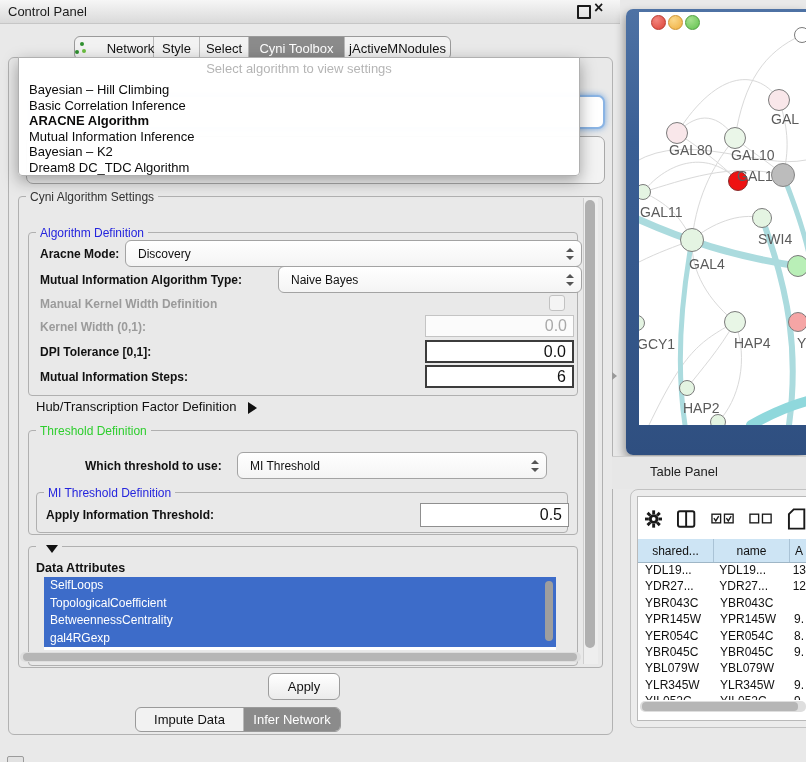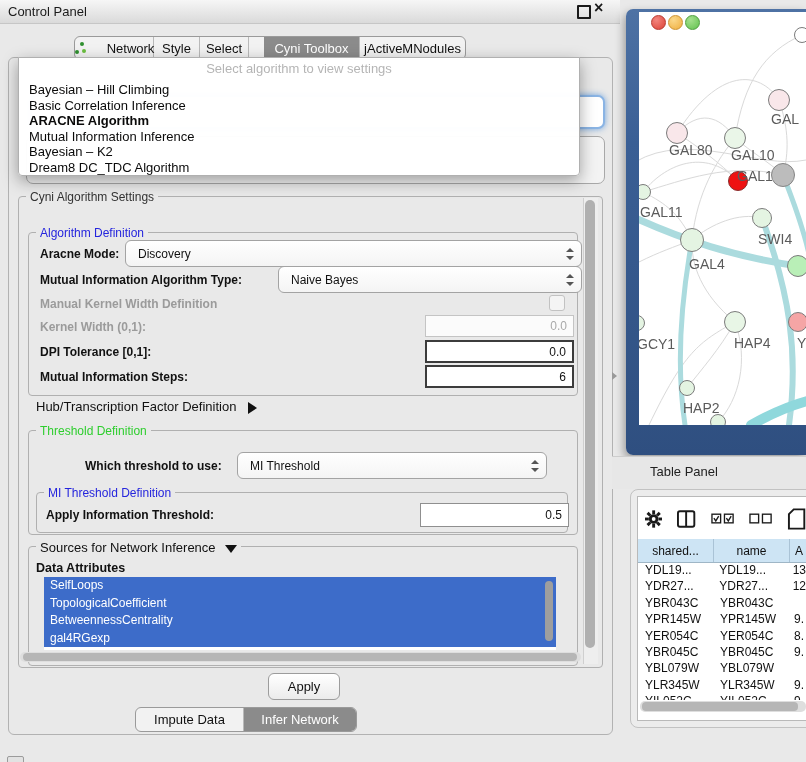--- a/index.html
+++ b/index.html
@@ -43,21 +43,21 @@
   .blue{color:#2525dd}.green{color:#2ece2e}
   .lbl{position:absolute;font-size:12px;font-weight:bold;white-space:nowrap}
   .lbl.dis{color:#9b9b9b}
   .combo{position:absolute;background:linear-gradient(#ffffff,#f4f4f4);border:1px solid #a3a3a3;
     border-radius:6px;font-size:12px;display:flex;align-items:center;padding-left:12px}
   .spinner{position:absolute;right:8px;top:50%;transform:translateY(-50%);width:8px;height:12px}
   .spinner::before{content:"";position:absolute;left:1px;top:0;border-left:4px solid transparent;
     border-right:4px solid transparent;border-bottom:4px solid #555}
   .spinner::after{content:"";position:absolute;left:1px;bottom:0;border-left:4px solid transparent;
     border-right:4px solid transparent;border-top:4px solid #555}
-  .field{position:absolute;background:#fff;font-size:12px;text-align:right;
+  .field{position:absolute;background:#fff;font-size:16px;text-align:right;
     padding-right:6px;display:flex;align-items:center;justify-content:flex-end}
   .field.strong{border:2px solid #3c3c3c}
   .field.light{border:1px solid #8f8f8f}
   .field.dis{border:1px solid #c4c4c4;color:#a9a9a9;background:#fbfbfb}
   .checkbox{position:absolute;width:14px;height:14px;border:1px solid #c2c2c2;
     border-radius:3px;background:#f4f4f4}
   .tri-right{display:inline-block;width:0;height:0;border-top:6px solid transparent;
     border-bottom:6px solid transparent;border-left:9px solid #111;vertical-align:middle}
   .tri-down{display:inline-block;width:0;height:0;border-left:6px solid transparent;
     border-right:6px solid transparent;border-top:8px solid #111;vertical-align:middle}
@@ -125,21 +125,21 @@
     <div class="tab" style="width: 78px; gap: 28px;">
       <span class="net-icon"></span>
       <span>Network</span>
     </div>
     <div class="tab" style="width: 45px; justify-content: center;">
       <span>Style</span>
     </div>
     <div class="tab" style="width: 48px;">
       <span>Select</span>
     </div>
-    <div class="tab selected" style="width: 95px; margin-left: 15px;">
+    <div class="tab selected" style="width: 95px;">
       <span>Cyni Toolbox</span>
     </div>
     <div class="tab" style="width: 105px;">
       <span>jActiveMNodules</span>
     </div>
   </div>
 
 <div class="abs ghost-combo"></div>
 <div class="abs ghost-box"></div>
 
@@ -197,21 +197,20 @@
   <span class="spinner"></span>
 </div>
 
 <div class="abs gbox" style="left:36px;top:492px;width:530px;height:39px"></div>
 <div class="glabel blue" style="left:44px;top:486px">MI Threshold Definition</div>
 <div class="lbl" style="left:46px;top:508px">Apply Information Threshold:</div>
 <div class="field light" style="left:420px;top:503px;width:141px;height:22px">0.5</div>
 
 <div class="abs gbox" style="left:28px;top:546px;width:548px;height:118px"></div>
 <div class="glabel" style="left:36px;top:540px;font-size:13px">
-  <span>Sources for Network Inference</span>
   <span class="tri-down" style="margin-left:6px"></span>
 </div>
 <div class="lbl" style="left:36px;top:561px;font-size:12.5px">Data Attributes</div>
 <div class="abs attr-list" id="attr-list">
     <div class="attr-item">SelfLoops</div>
     <div class="attr-item">TopologicalCoefficient</div>
     <div class="attr-item">BetweennessCentrality</div>
     <div class="attr-item">gal4RGexp</div>
   </div>
 <div class="vthumb" style="left:545px;top:581px;height:60px;z-index:3"></div>
@@ -221,21 +220,21 @@
 
 <div class="abs outer-scroll-track"></div>
 <div class="abs outer-scroll-thumb"></div>
 
 <div class="abs apply-btn">Apply</div>
 
 <div class="abs bottom-tabrow" id="bottom-tabs">
     <div class="tab" style="width: 107px;">
       <span>Impute Data</span>
     </div>
-    <div class="tab selected" style="width: 112px;">
+    <div class="tab selected" style="width: 96px;">
       <span>Infer Network</span>
     </div>
   </div>
 
 <div class="abs split-arrow"></div>
 
 <div class="abs net-frame"></div>
 <div class="abs net-window" id="net-window">
   <span class="tl red"></span>
   <span class="tl yellow"></span>

